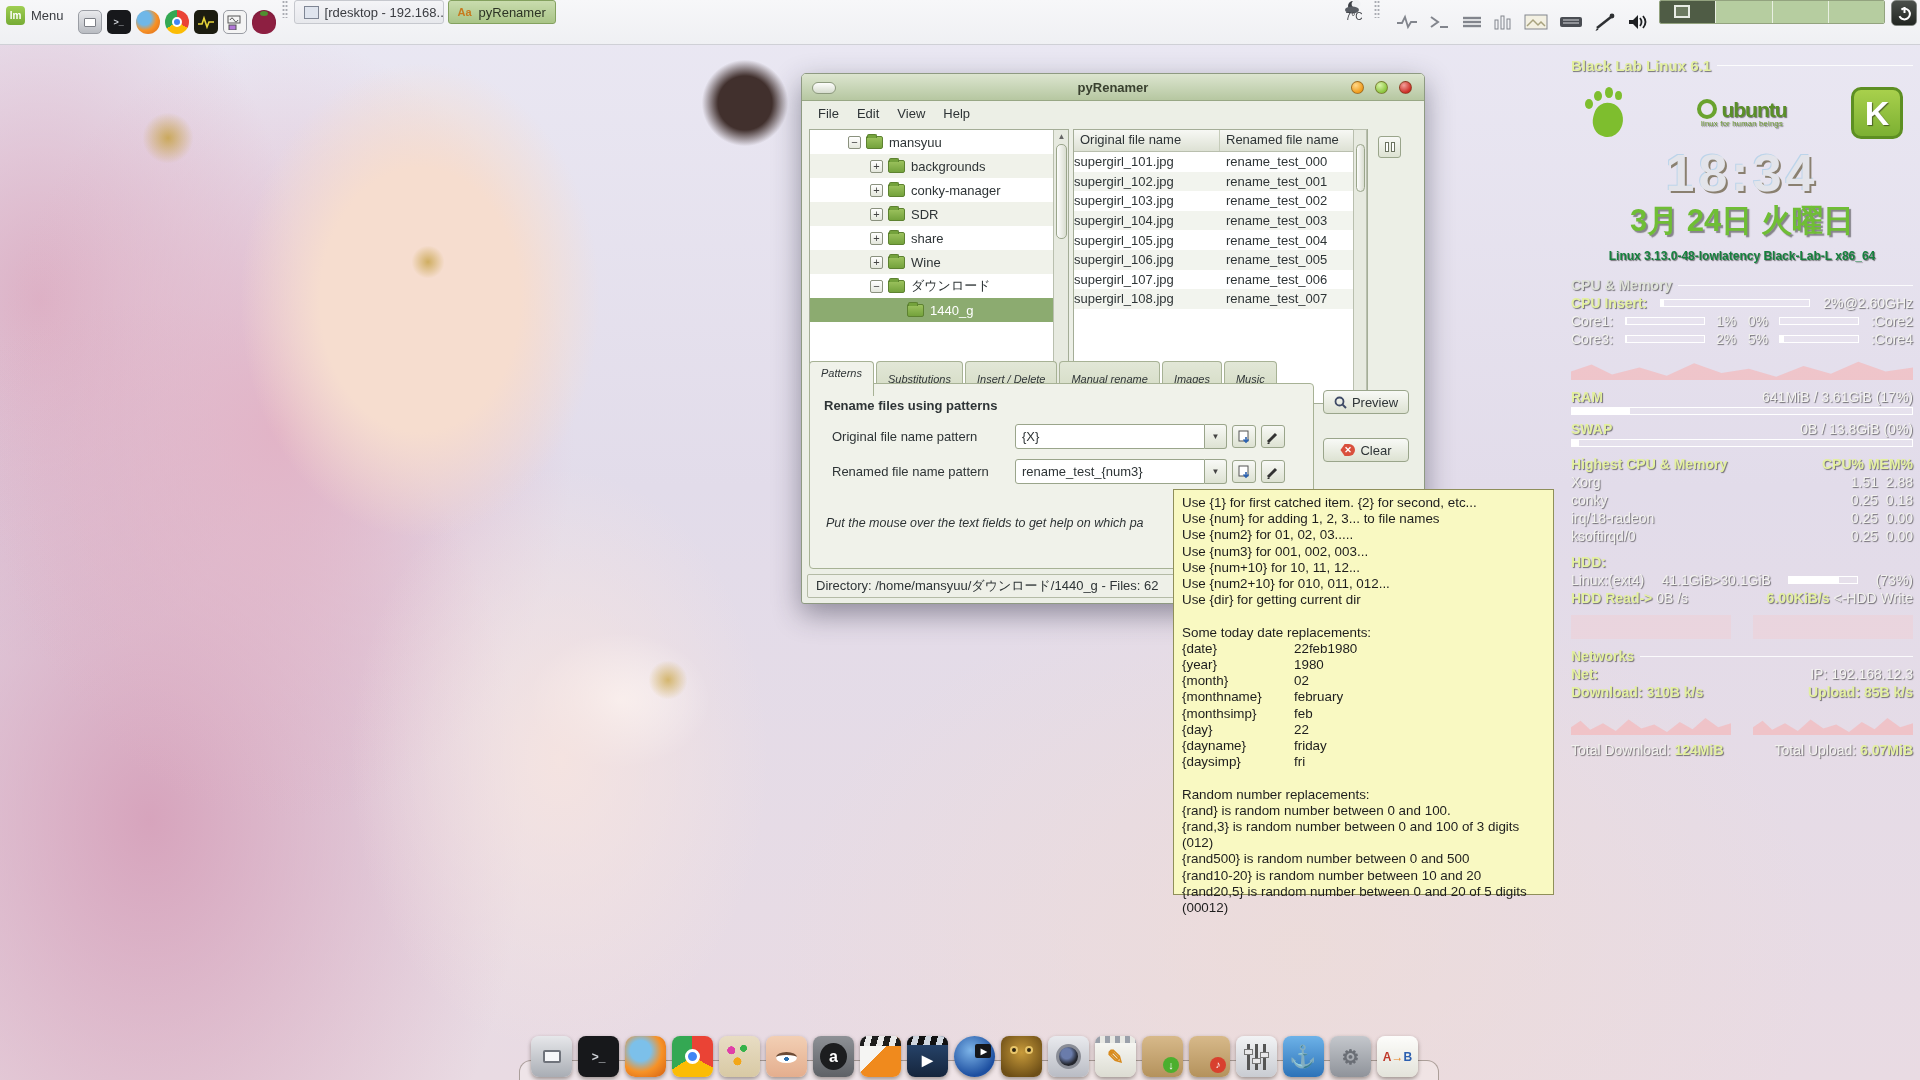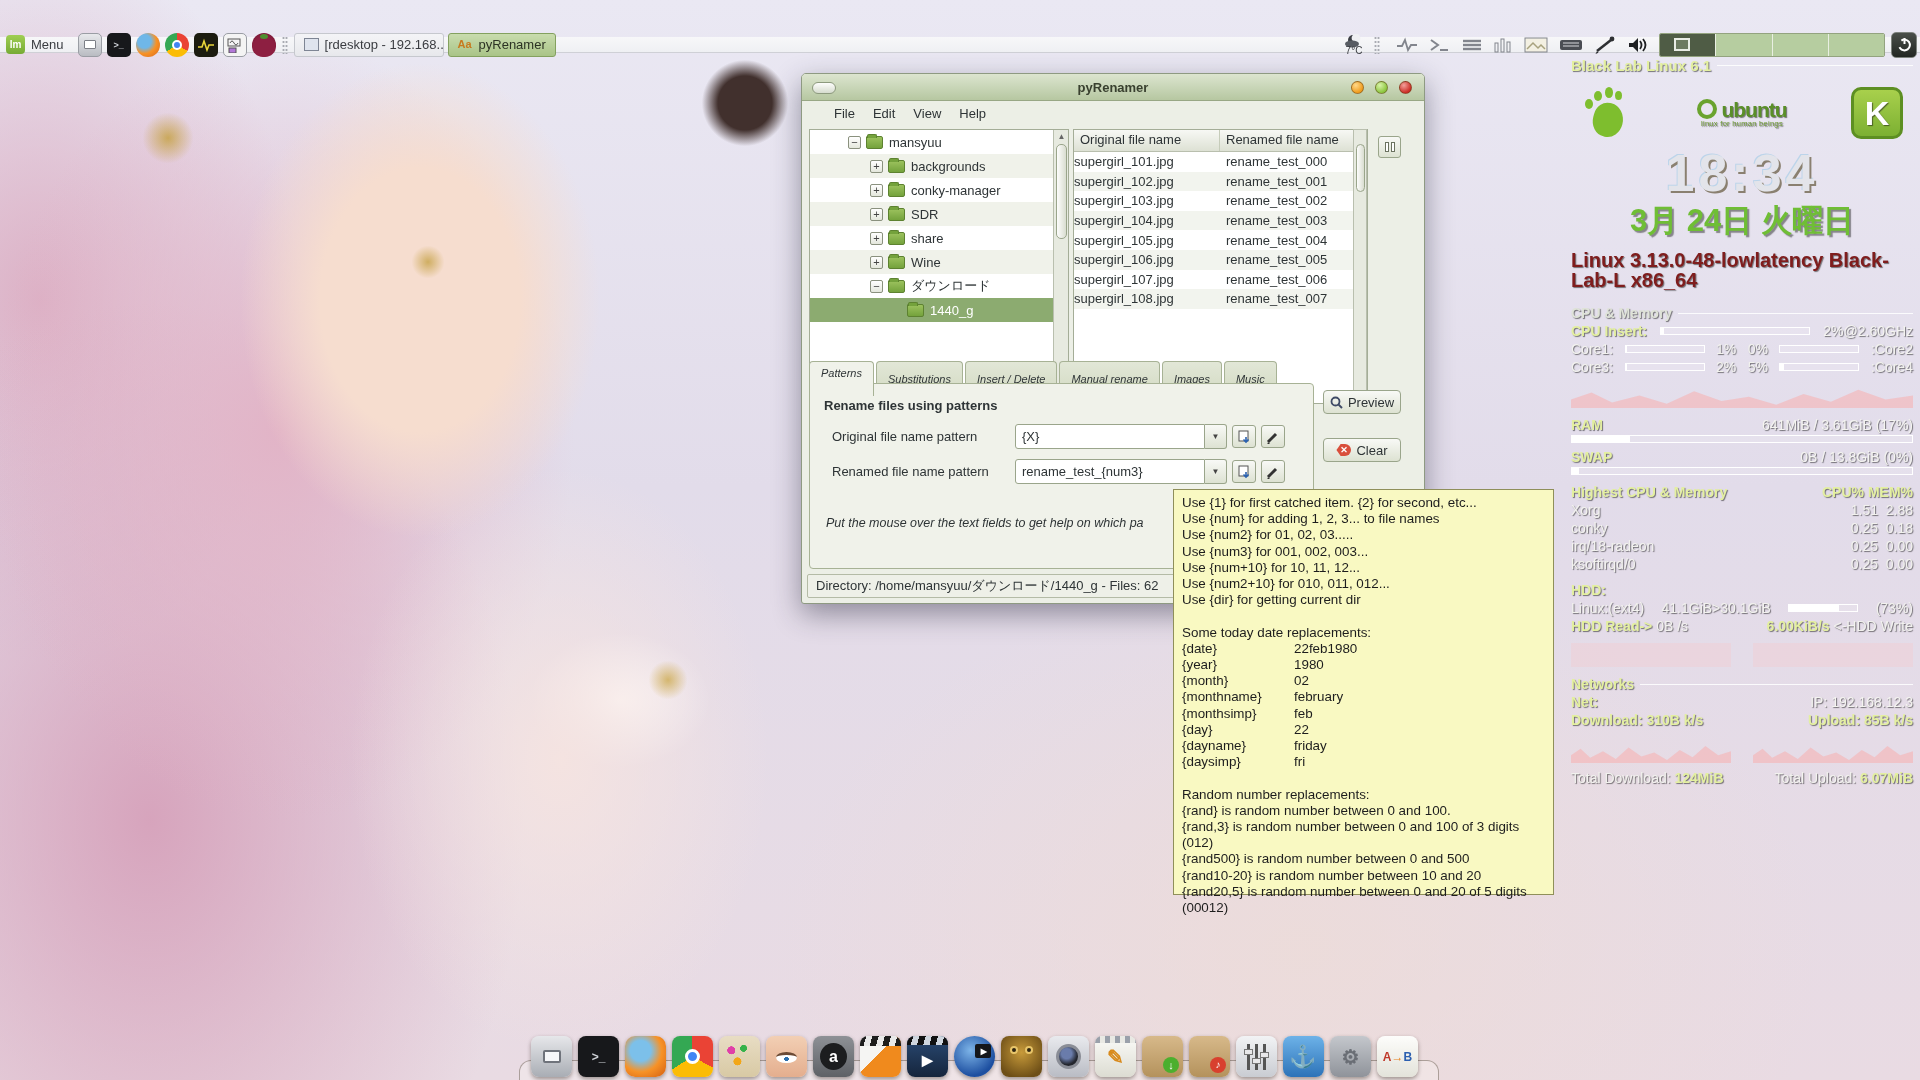--- a/index.html
+++ b/index.html
@@ -17,23 +17,23 @@
       radial-gradient(ellipse 300px 420px at 560px 760px, rgba(246,228,224,.9), rgba(246,228,224,0) 70%),
       radial-gradient(ellipse 120px 90px at 620px 700px, rgba(255,255,255,.9), rgba(255,255,255,0) 75%),
       radial-gradient(ellipse 420px 560px at 280px 430px, rgba(226,178,197,.95), rgba(226,178,197,0) 70%),
       radial-gradient(ellipse 520px 720px at 150px 820px, rgba(213,158,184,.9), rgba(213,158,184,0) 72%),
       radial-gradient(ellipse 360px 500px at 40px 300px, rgba(219,168,190,.85), rgba(219,168,190,0) 72%),
       radial-gradient(ellipse 700px 500px at 1300px 950px, rgba(238,220,214,.7), rgba(238,220,214,0) 75%),
       linear-gradient(180deg,#eae8f3 0%, #e2dcea 45%, #e9dbe3 100%);
   }
 
   
-  #panel { position:absolute; left:0; top:0; width:1920px; height:16px;
+  #panel { position:absolute; left:0; top:0; width:1920px; height:45px;
     background:linear-gradient(#f7f7f9,#eff0f3); border-bottom:1px solid #cfd0d6;
-    display:flex; align-items:center; font-size:13px; color:#3a3c41;margin-top:37px; }
+    display:flex; font-size:13px; color:#3a3c41; }
   .menu-btn { display:flex; align-items:center; gap:6px; padding:0 10px 0 6px; height:30px; }
   .mint-logo { width:19px; height:19px; border-radius:4px; background:linear-gradient(#9fce52,#76ab35);
     color:#fff; font-weight:bold; font-size:10px; display:flex; align-items:center; justify-content:center; }
   .launchers { display:flex; align-items:center; gap:5px; margin-left:4px; }
   .lic { width:24px; height:24px; border-radius:5px; display:flex; align-items:center; justify-content:center;
     font-size:11px; font-weight:bold; }
   .lic-files{ background:linear-gradient(#e8e9ec,#b9bcc2); border:1px solid #9a9da4; }
   .lic-files i{ display:block;width:12px;height:9px;background:#fff;border:1px solid #7c7f86;border-radius:1px;}
   .lic-term{ background:#17181b; color:#cfd2d8; font-size:9px; }
   .lic-ff{ background:radial-gradient(circle at 35% 35%, #6fb7e8 0 30%, #f79226 55%, #d9661a); border-radius:50%; }
@@ -74,21 +74,21 @@
   .titlebar { height:27px; border-radius:4px 4px 0 0; position:relative;
     background:linear-gradient(#dce5cf,#b6c7a1); border-bottom:1px solid #98a785;
     display:flex; align-items:center; justify-content:center; font-weight:bold; color:#39402f; }
   .tb-pill { position:absolute; left:10px; top:8px; width:24px; height:12px; border-radius:7px;
     background:linear-gradient(#fdfdfc,#d6dcce); border:1px solid #8d9a7e; }
   .winctl { position:absolute; right:12px; top:7px; display:flex; gap:11px; }
   .wc { width:13px; height:13px; border-radius:50%; border:1px solid rgba(90,60,20,.55); }
   .wc-min { background:radial-gradient(circle at 35% 30%, #ffd98a, #f09c1e 70%); }
   .wc-max { background:radial-gradient(circle at 35% 30%, #d8f3a8, #8cc63f 70%); }
   .wc-close{ background:radial-gradient(circle at 35% 30%, #f3a09a, #cc2f27 70%); }
-  .menubar { height:25px; display:flex; align-items:center; padding-left:24px; gap:2px; }
+  .menubar { height:25px; display:flex; align-items:center; padding-left:8px; gap:2px; }
   .menubar span { padding:3px 8px; border-radius:3px; }
 
   .treepanel { position:absolute; left:7px; top:55px; width:260px; height:283px;
     background:#fff; border:1px solid #a4ad97; }
   .treerows { position:absolute; left:0; top:0; right:15px; bottom:13px; overflow:hidden; }
   .trow { height:24px; display:flex; align-items:center; font-size:13px; }
   .trow:nth-child(even){ background:#f0f2ea; }
   .trow.selected { background:#8cab70; color:#fff; }
   .expander { width:13px; height:13px; border:1px solid #8a917e; background:linear-gradient(#fff,#e4e7dc);
     border-radius:2px; font-size:11px; line-height:11px; text-align:center; color:#444; margin-right:5px; flex:none;}
@@ -130,21 +130,21 @@
   .sect-title { position:absolute; left:14px; top:14px; font-weight:bold; }
   .prow { position:absolute; left:22px; display:flex; align-items:center; }
   .prow .lbl { width:183px; }
   .combo { width:190px; height:25px; background:#fff; border:1px solid #9aa58b; border-radius:3px 0 0 3px;
     padding:4px 6px; font-size:13px; }
   .combo-arrow { width:22px; height:25px; border:1px solid #9aa58b; border-left:none; border-radius:0 3px 3px 0;
     background:linear-gradient(#f8f9f6,#dde2d2); font-size:8px; color:#444; display:flex; align-items:center; justify-content:center;}
   .mini-btn { width:24px; height:23px; margin-left:5px; border:1px solid #9aa58b; border-radius:3px;
     background:linear-gradient(#f8f9f6,#dde2d2); display:flex; align-items:center; justify-content:center; }
   .help-italic { position:absolute; left:16px; top:132px; font-style:italic; font-size:12.5px; white-space:nowrap; overflow:hidden; width:478px;}
-  .sidebtn { position:absolute; left:521px; width:78px; height:24px; border:1px solid #9aa58b; border-radius:4px;
+  .sidebtn { position:absolute; left:521px; width:86px; height:24px; border:1px solid #9aa58b; border-radius:4px;
     background:linear-gradient(#f8f9f6,#dde2d2); display:flex; align-items:center; justify-content:center; gap:5px;
     font-size:13px; z-index:2;}
   .clear-ico { width:15px; height:12px; background:#d94f3c; border-radius:2px 6px 6px 2px;
     clip-path:polygon(28% 0,100% 0,100% 100%,28% 100%,0 50%); color:#fff; font-size:9px; line-height:12px; text-align:center; font-weight:bold;}
   .statusbar { position:absolute; left:5px; right:5px; bottom:5px; height:24px; border:1px solid #b4bba6;
     background:#eef0e8; display:flex; align-items:center; padding-left:8px; font-size:13px; border-radius:2px;}
 
   
   #tooltip { position:absolute; left:1173px; top:489px; width:381px; height:406px;
     background:#f9f9c2; border:1px solid #8f8f5a; padding:5px 8px; z-index:60;
@@ -167,21 +167,21 @@
   .ubuntu-lg .word { font-size:21px; font-weight:bold; letter-spacing:-1px; display:flex; align-items:center; gap:4px;}
   .cof { width:20px; height:20px; border:4px solid #6aa32e; border-radius:50%; position:relative; }
   .ubuntu-lg .tag { font-size:7.5px; color:#69962f; letter-spacing:.3px; }
   .kde-lg { width:52px; height:52px; background:linear-gradient(#a8d04c,#7cb032); border:3px solid #5d8f22;
     border-radius:10px; display:flex; align-items:center; justify-content:center;
     color:#fff; font-size:34px; font-weight:bold; }
   .clock { font-size:52px; font-weight:bold; color:#e3e4ea; text-align:center; letter-spacing:4px;
     text-shadow:2px 2px 0 #8a8070, -1px -1px 0 #bcd4ea; margin-top:2px;}
   .cdate { font-size:31px; font-weight:bold; color:#6fbe35; text-align:center; margin-top:6px;
     text-shadow:2px 2px 1px rgba(40,40,40,.5); }
-  .kernel { font-size:20px; font-weight:bold; color:#7f1d1d; text-align:left; margin-top:14px; }
+  .kernel { font-size:12px; font-weight:bold; color:#15803d; text-align:center; margin-top:14px; }
   .ck-row { display:flex; justify-content:space-between; align-items:center; margin-top:4px; }
   .cbar { height:8px; border:1px solid #fff; background:rgba(255,255,255,.12); position:relative; }
   .cbar i { position:absolute; left:0; top:0; bottom:0; background:#fff; display:block;}
   .graph { margin-top:6px; background:rgba(250,190,190,.25); }
   .graph.pk { clip-path:polygon(0 100%,0 70%,6% 45%,12% 80%,20% 55%,28% 85%,36% 40%,44% 75%,52% 60%,60% 88%,68% 50%,76% 78%,84% 35%,92% 70%,100% 55%,100% 100%); background:rgba(247,175,175,.55);}
   .twocol { display:flex; justify-content:space-between; }
 
   
   #dock { position:absolute; left:519px; bottom:0; width:920px; height:50px; }
   .shelf { position:absolute; left:0; right:0; bottom:0; height:20px;

